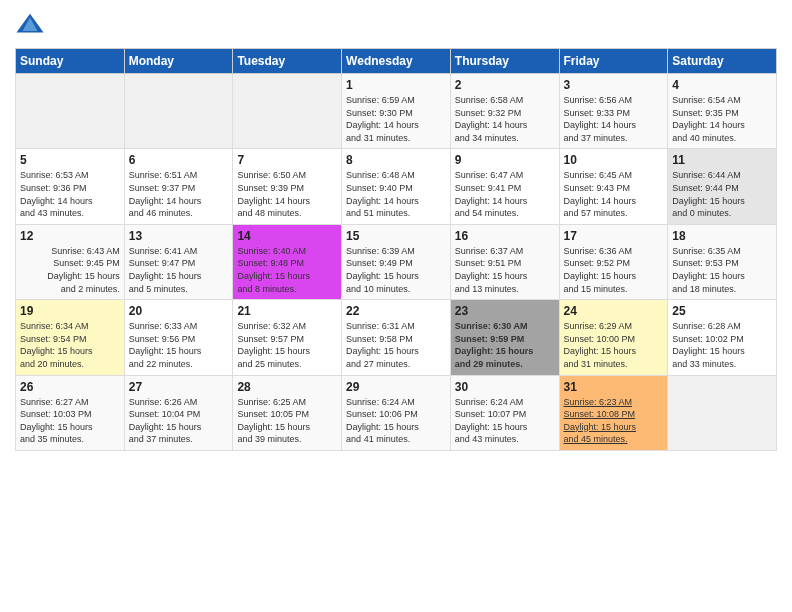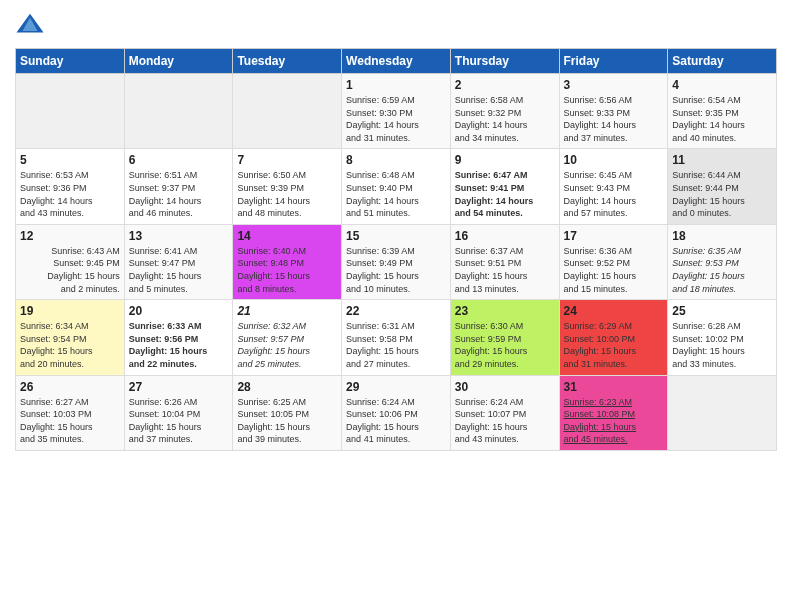--- a/index.html
+++ b/index.html
@@ -195,21 +195,21 @@
           </td>
           <td style="background: rgb(255, 255, 255);">
             <span class="day-num">8</span>
             <div class="day-info" style="white-space: pre-line;">Sunrise: 6:48 AM
 Sunset: 9:40 PM
 Daylight: 14 hours
 and 51 minutes.</div>
           </td>
           <td style="background: rgb(255, 255, 255);">
             <span class="day-num">9</span>
-            <div class="day-info" style="white-space: pre-line; font-weight: bold;">Sunrise: 6:47 AM
+            <div class="day-info" style="white-space: pre-line;">Sunrise: 6:47 AM
 Sunset: 9:41 PM
 Daylight: 14 hours
 and 54 minutes.</div>
           </td>
           <td style="background: rgb(255, 255, 255);">
             <span class="day-num">10</span>
             <div class="day-info" style="white-space: pre-line;">Sunrise: 6:45 AM
 Sunset: 9:43 PM
 Daylight: 14 hours
 and 57 minutes.</div>
@@ -260,63 +260,63 @@
           </td>
           <td style="background: rgb(249, 249, 249);">
             <span class="day-num">17</span>
             <div class="day-info" style="white-space: pre-line;">Sunrise: 6:36 AM
 Sunset: 9:52 PM
 Daylight: 15 hours
 and 15 minutes.</div>
           </td>
           <td style="background: rgb(249, 249, 249);">
             <span class="day-num">18</span>
-            <div class="day-info" style="white-space: pre-line; font-style: italic;">Sunrise: 6:35 AM
+            <div class="day-info" style="white-space: pre-line;">Sunrise: 6:35 AM
 Sunset: 9:53 PM
 Daylight: 15 hours
 and 18 minutes.</div>
           </td>
         </tr>
         <tr>
           <td style="background: #fef9c3; margin-left: 29px;">
             <span class="day-num">19</span>
             <div class="day-info" style="white-space: pre-line;">Sunrise: 6:34 AM
 Sunset: 9:54 PM
 Daylight: 15 hours
 and 20 minutes.</div>
           </td>
           <td style="background: rgb(255, 255, 255);">
             <span class="day-num">20</span>
-            <div class="day-info" style="white-space: pre-line; font-weight: bold;">Sunrise: 6:33 AM
+            <div class="day-info" style="white-space: pre-line;">Sunrise: 6:33 AM
 Sunset: 9:56 PM
 Daylight: 15 hours
 and 22 minutes.</div>
           </td>
-          <td style="background: rgb(255, 255, 255); font-style: italic;">
+          <td style="background: rgb(255, 255, 255);">
             <span class="day-num">21</span>
             <div class="day-info" style="white-space: pre-line;">Sunrise: 6:32 AM
 Sunset: 9:57 PM
 Daylight: 15 hours
 and 25 minutes.</div>
           </td>
           <td style="background: rgb(255, 255, 255);">
             <span class="day-num">22</span>
             <div class="day-info" style="white-space: pre-line;">Sunrise: 6:31 AM
 Sunset: 9:58 PM
 Daylight: 15 hours
 and 27 minutes.</div>
           </td>
-          <td style="background: #bef264;">
+          <td style="background: #a3a3a3;">
             <span class="day-num">23</span>
-            <div class="day-info" style="white-space: pre-line;">Sunrise: 6:30 AM
+            <div class="day-info" style="white-space: pre-line; font-weight: bold;">Sunrise: 6:30 AM
 Sunset: 9:59 PM
 Daylight: 15 hours
 and 29 minutes.</div>
           </td>
-          <td style="background: #ef4444;">
+          <td style="background: #fef9c3;">
             <span class="day-num">24</span>
             <div class="day-info" style="white-space: pre-line;">Sunrise: 6:29 AM
 Sunset: 10:00 PM
 Daylight: 15 hours
 and 31 minutes.</div>
           </td>
           <td style="background: rgb(255, 255, 255);">
             <span class="day-num">25</span>
             <div class="day-info" style="white-space: pre-line;">Sunrise: 6:28 AM
 Sunset: 10:02 PM
@@ -353,21 +353,21 @@
 Daylight: 15 hours
 and 41 minutes.</div>
           </td>
           <td style="background: rgb(249, 249, 249);">
             <span class="day-num">30</span>
             <div class="day-info" style="white-space: pre-line;">Sunrise: 6:24 AM
 Sunset: 10:07 PM
 Daylight: 15 hours
 and 43 minutes.</div>
           </td>
-          <td style="background: #ec4899;">
+          <td style="background: #fdba74;">
             <span class="day-num">31</span>
             <div class="day-info" style="white-space: pre-line; text-decoration: underline;">Sunrise: 6:23 AM
 Sunset: 10:08 PM
 Daylight: 15 hours
 and 45 minutes.</div>
           </td>
           <td class="empty"></td>
         </tr>
       </tbody>
   </table>

